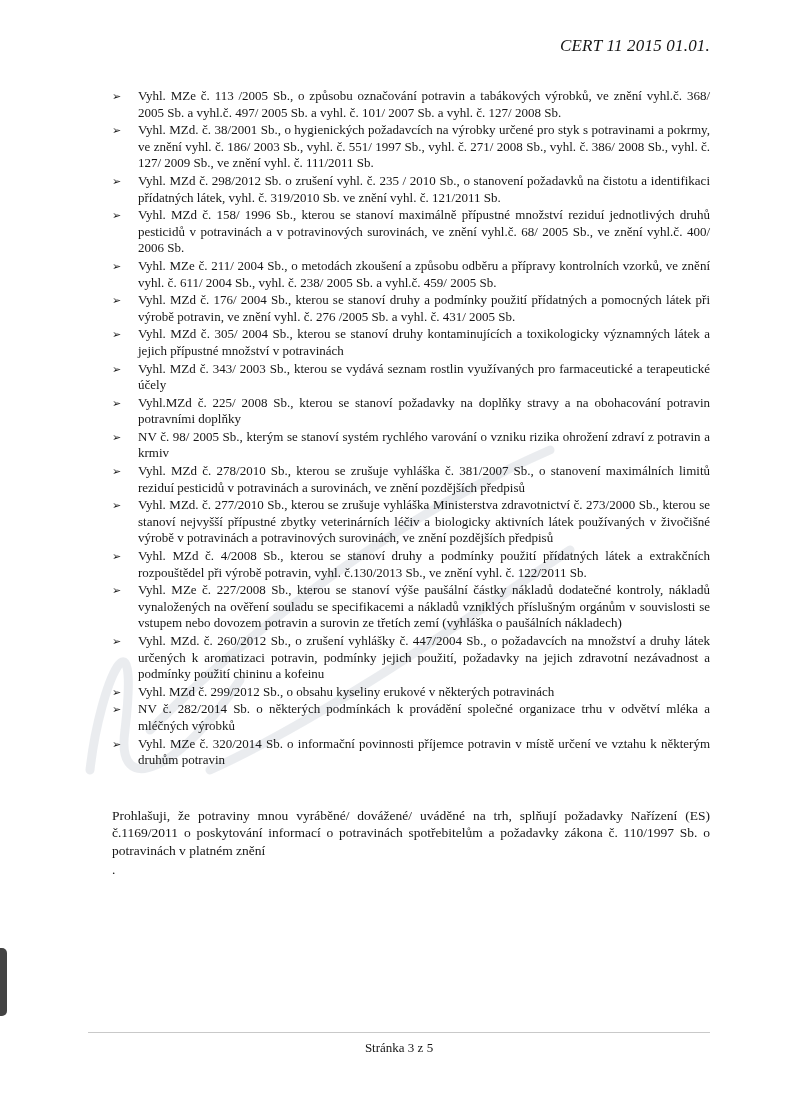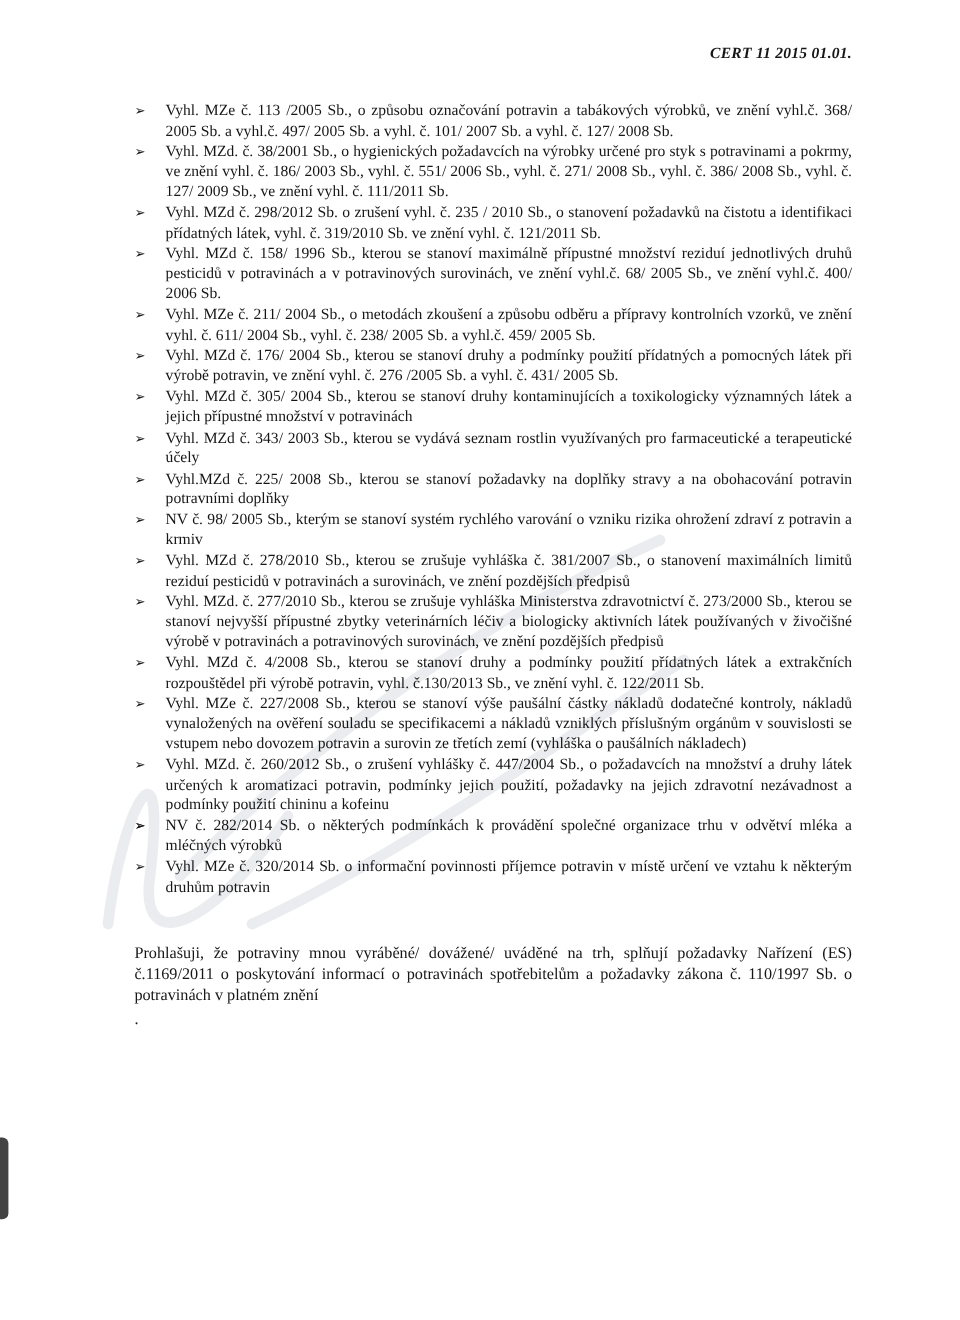--- a/index.html
+++ b/index.html
@@ -12,23 +12,23 @@
     overflow:hidden;
   }
   .page {
     position:relative;
     width:800px; height:1100px;
     padding:36px 90px 0 88px;
     z-index:1;
   }
   .header {
     text-align:right;
-    font-weight:bold;
+    font-weight:normal;
     font-style:italic;
-    font-size:13px;
+    font-size:17px;
     letter-spacing:.2px;
   }
   ul.decrees {
     list-style:none;
     margin-top:32px;
     margin-left:24px;
     font-size:13px;
     line-height:16.6px;
     text-align:justify;
   }
@@ -92,38 +92,41 @@
 </svg>
 
 <div class="scan-smudge"></div>
 
 <div class="page">
 
   <div class="header">CERT 11 2015 01.01.</div>
 
   <ul class="decrees">
       <li><span class="bullet">➢</span><span><b>Vyhl. MZe č. 113 /2005 Sb.</b>, o způsobu označování potravin a tabákových výrobků, ve znění <b>vyhl.č. 368/ 2005 Sb. a vyhl.č. 497/ 2005 Sb. a vyhl. č. 101/ 2007 Sb. a vyhl. č. 127/ 2008 Sb.</b></span></li>
-      <li><span class="bullet">➢</span><span><b>Vyhl. MZd. č. 38/2001 Sb.</b>, o hygienických požadavcích na výrobky určené pro styk s potravinami a pokrmy, ve znění <b>vyhl. č. 186/ 2003 Sb., vyhl. č. 551/ 2006 Sb., vyhl. č. 271/ 2008 Sb., vyhl. č. 386/ 2008 Sb., vyhl. č. 127/ 2009 Sb., ve znění vyhl. č. 111/2011 Sb.</b></span></li>
+      <li><span class="bullet">➢</span><span><b>Vyhl. MZd. č. 38/2001 Sb.</b>, o hygienických požadavcích na výrobky určené pro styk s potravinami a pokrmy, ve znění <b>vyhl. č. 186/ 2003 Sb., vyhl. č. 551/ 1997 Sb., vyhl. č. 271/ 2008 Sb., vyhl. č. 386/ 2008 Sb., vyhl. č. 127/ 2009 Sb., ve znění vyhl. č. 111/2011 Sb.</b></span></li>
       <li><span class="bullet">➢</span><span><b>Vyhl. MZd č. 298/2012 Sb. o zrušení vyhl. č. 235 / 2010 Sb.</b>, o stanovení požadavků na čistotu a identifikaci přídatných látek, <b>vyhl. č. 319/2010 Sb.</b> ve znění <b>vyhl. č. 121/2011 Sb.</b></span></li>
       <li><span class="bullet">➢</span><span><b>Vyhl. MZd č. 158/ 1996 Sb.</b>, kterou se stanoví maximálně přípustné množství reziduí jednotlivých druhů pesticidů v potravinách a v potravinových surovinách, <b>ve znění vyhl.č. 68/ 2005 Sb., ve znění vyhl.č. 400/ 2006 Sb.</b></span></li>
       <li><span class="bullet">➢</span><span><b>Vyhl. MZe č. 211/ 2004 Sb.</b>, o metodách zkoušení a způsobu odběru a přípravy kontrolních vzorků, ve znění <b>vyhl. č. 611/ 2004 Sb., vyhl. č. 238/ 2005 Sb. a vyhl.č. 459/ 2005 Sb.</b></span></li>
       <li><span class="bullet">➢</span><span><b>Vyhl. MZd č. 176/ 2004 Sb.</b>, kterou se stanoví druhy a podmínky použití přídatných a pomocných látek při výrobě potravin, ve znění <b>vyhl. č. 276 /2005 Sb. a vyhl. č. 431/ 2005 Sb.</b></span></li>
       <li><span class="bullet">➢</span><span><b>Vyhl. MZd č. 305/ 2004 Sb.</b>, kterou se stanoví druhy kontaminujících a toxikologicky významných látek a jejich přípustné množství v potravinách</span></li>
       <li><span class="bullet">➢</span><span><b>Vyhl. MZd č. 343/ 2003 Sb.</b>, kterou se vydává seznam rostlin využívaných pro farmaceutické a terapeutické účely</span></li>
       <li><span class="bullet">➢</span><span><b>Vyhl.MZd č. 225/ 2008 Sb.</b>, kterou se stanoví požadavky na doplňky stravy a na obohacování potravin potravními doplňky</span></li>
       <li><span class="bullet">➢</span><span><b>NV č. 98/ 2005 Sb.</b>, kterým se stanoví systém rychlého varování o vzniku rizika ohrožení zdraví z potravin a krmiv</span></li>
       <li><span class="bullet">➢</span><span><b>Vyhl. MZd č. 278/2010 Sb.</b>, kterou se zrušuje vyhláška č. 381/2007 Sb., o stanovení maximálních limitů reziduí pesticidů v potravinách a surovinách, ve znění pozdějších předpisů</span></li>
       <li><span class="bullet">➢</span><span><b>Vyhl. MZd. č. 277/2010 Sb.</b>, kterou se zrušuje vyhláška Ministerstva zdravotnictví č. 273/2000 Sb., kterou se stanoví nejvyšší přípustné zbytky veterinárních léčiv a biologicky aktivních látek používaných v živočišné výrobě v potravinách a potravinových surovinách, ve znění pozdějších předpisů</span></li>
       <li><span class="bullet">➢</span><span><b>Vyhl. MZd č. 4/2008 Sb.</b>, kterou se stanoví druhy a podmínky použití přídatných látek a extrakčních rozpouštědel při výrobě potravin, <b>vyhl. č.130/2013 Sb.</b>, ve znění <b>vyhl. č. 122/2011 Sb.</b></span></li>
       <li><span class="bullet">➢</span><span><b>Vyhl. MZe č. 227/2008 Sb.</b>, kterou se stanoví výše paušální částky nákladů dodatečné kontroly, nákladů vynaložených na ověření souladu se specifikacemi a nákladů vzniklých příslušným orgánům v souvislosti se vstupem nebo dovozem potravin a surovin ze třetích zemí (vyhláška o paušálních nákladech)</span></li>
       <li><span class="bullet">➢</span><span><b>Vyhl. MZd. č. 260/2012 Sb.</b>, o zrušení vyhlášky č. 447/2004 Sb., o požadavcích na množství a druhy látek určených k aromatizaci potravin, podmínky jejich použití, požadavky na jejich zdravotní nezávadnost a podmínky použití chininu a kofeinu</span></li>
-      <li><span class="bullet">➢</span></li>
+      <li><span class="bullet">➢</span><span><b>Vyhl. MZd č. 299/2012 Sb.</b>, o obsahu kyseliny erukové v některých potravinách</span></li>
       <li><span class="bullet">➢</span><span><b>NV č. 282/2014 Sb.</b> o některých podmínkách k provádění společné organizace trhu v odvětví mléka a mléčných výrobků</span></li>
       <li><span class="bullet">➢</span><span><b>Vyhl. MZe č. 320/2014 Sb.</b> o informační povinnosti příjemce potravin v místě určení ve vztahu k některým druhům potravin</span></li>
     </ul>
 
   <p class="para declaration">Prohlašuji, že <b>potraviny mnou vyráběné/ dovážené/ uváděné na trh, splňují požadavky Nařízení (ES) č.1169/2011 o poskytování informací o potravinách spotřebitelům a požadavky zákona č. 110/1997 Sb. o potravinách v platném znění</b></p>
 
 
   <p class="para stray">.</p>
 
+  <div class="footer">
+    <span>Stránka </span><b>3</b><span> z </span><b>5</b>
+  </div>
 
 </div>
 
 </body></html>

